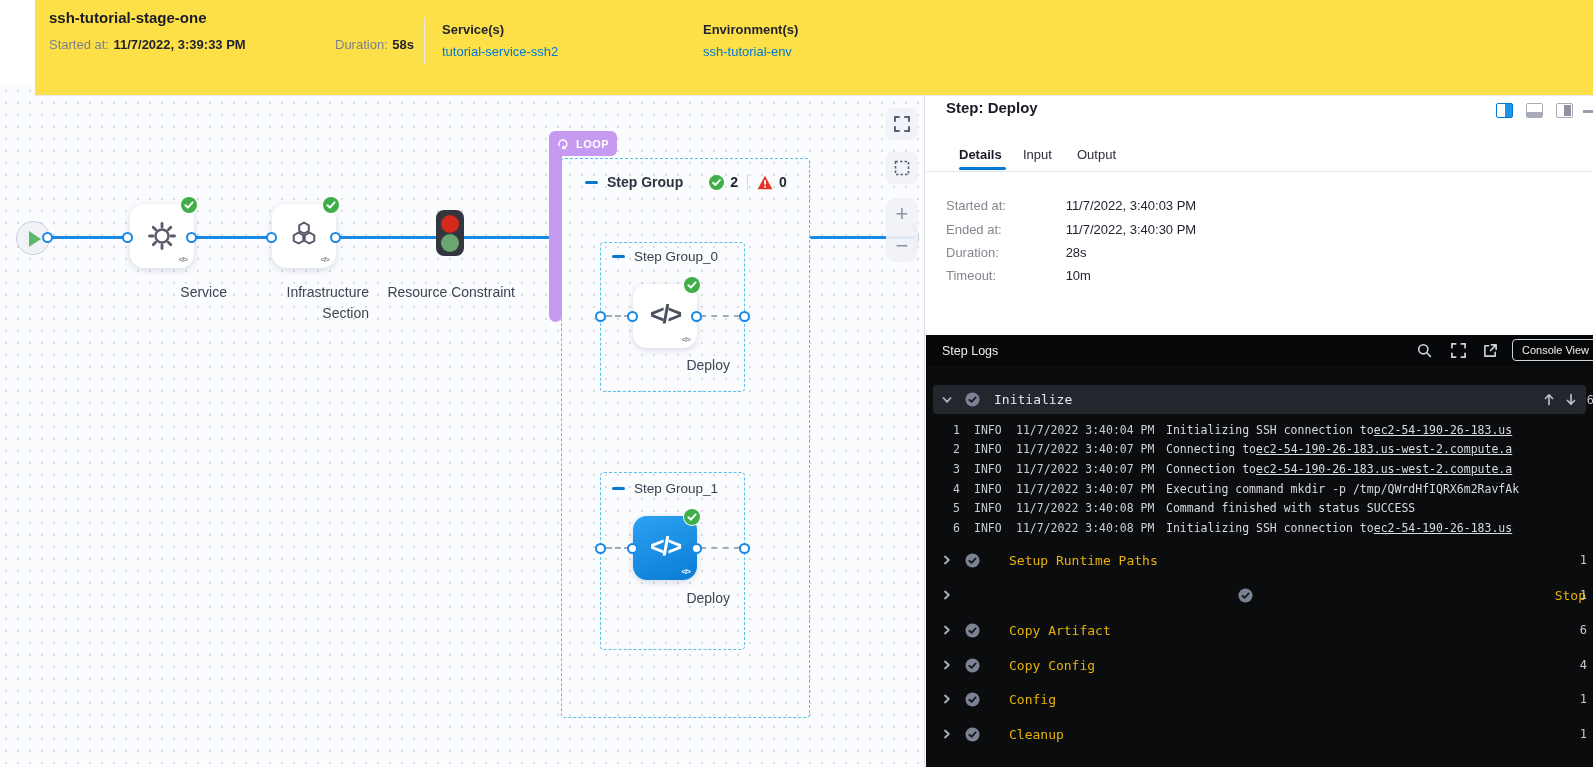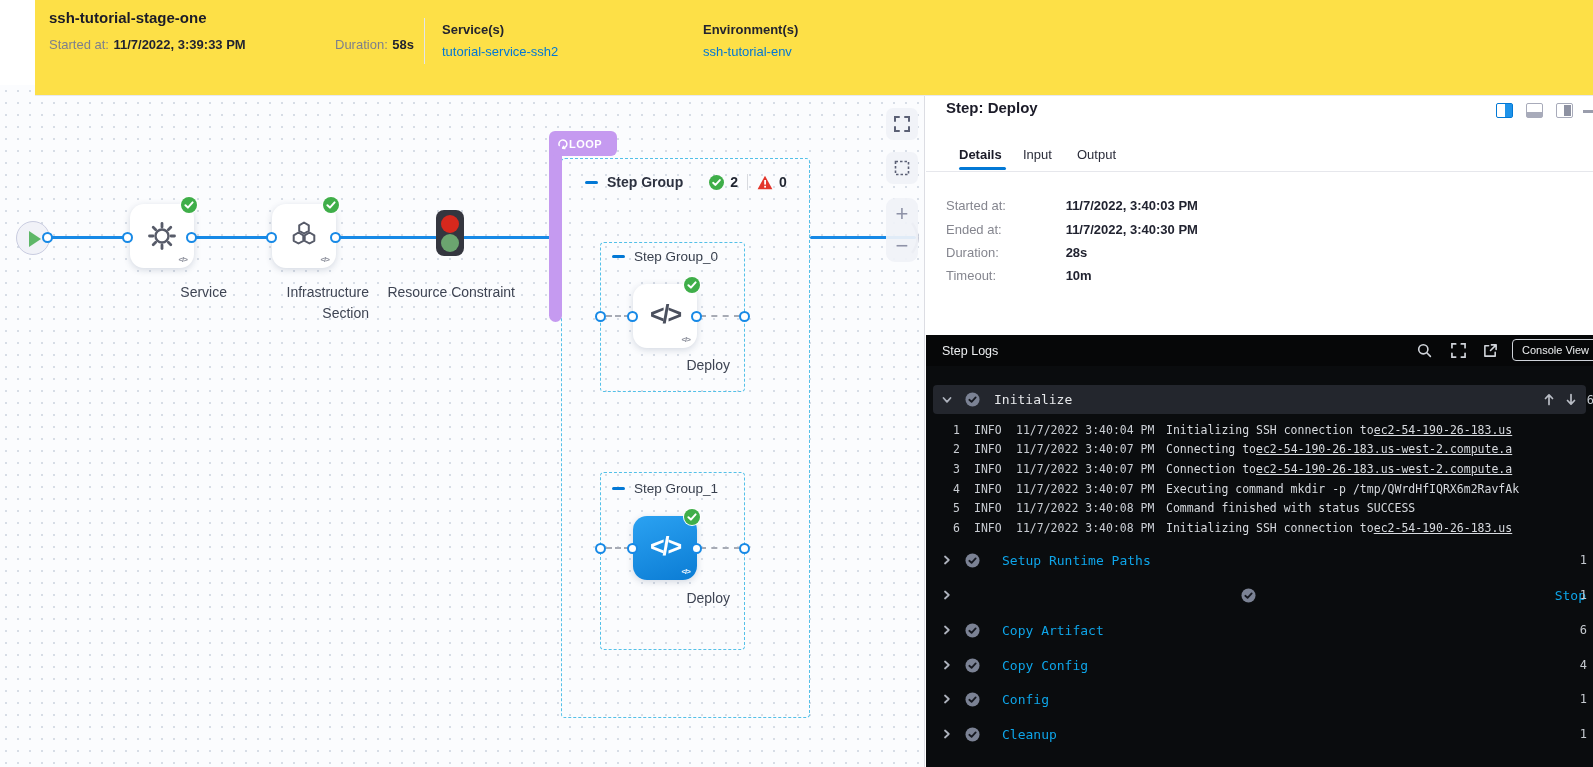--- a/index.html
+++ b/index.html
@@ -45,21 +45,21 @@
                 line-height:21px; z-index:3; }
   .code-glyph { position:absolute; left:0; right:0; top:16px; text-align:center; font-size:25px;
                 font-weight:bold; color:#4b505e; letter-spacing:-2px; }
   .traffic { position:absolute; left:436px; top:125px; width:28px; height:46px; background:#34363f;
              border-radius:8px; z-index:4; cursor:pointer; }
   .traffic .red { position:absolute; left:5px; top:5px; width:18px; height:18px; border-radius:50%; background:#d7281d; }
   .traffic .green { position:absolute; left:5px; top:24px; width:18px; height:18px; border-radius:50%; background:#6ba56f; }
 
   .loop-badge { position:absolute; left:549px; top:46px; width:68px; height:25px; background:#c59af0;
                 border-radius:6px; color:#fff; font-size:11px; font-weight:bold; letter-spacing:.5px;
-                display:flex; align-items:center; gap:0; padding-left:8px; z-index:5; }
+                display:flex; align-items:center; gap:7px; padding-left:8px; z-index:5; }
   .loop-bar { position:absolute; left:549px; top:58px; width:13px; height:179px; background:#c59af0;
               border-radius:0 0 7px 7px; z-index:4; }
   .gbox { position:absolute; border:1.6px dashed #53c0e8; border-radius:4px; z-index:2; }
   .gbox-outer { left:561px; top:73px; width:249px; height:560px; }
   .gbox-0 { left:600px; top:157px; width:145px; height:150px; }
   .gbox-1 { left:600px; top:387px; width:145px; height:178px; }
   .grp-head { position:absolute; display:flex; align-items:center; font-size:14px; font-weight:bold;
               color:#2d3240; z-index:5; white-space:nowrap; }
   .minus { display:inline-block; width:13px; height:3px; background:#0278d5; border-radius:2px; margin-right:9px; }
   .cnt-wrap { display:flex; align-items:center; margin-left:26px; gap:6px; }
@@ -86,39 +86,39 @@
   .lt-1::after { content:""; position:absolute; right:0; top:0; width:50%; height:100%; background:#1e93ea; }
   .lt-2::after { content:""; position:absolute; left:0; bottom:0; width:100%; height:42%; background:#a8abba; }
   .lt-3::after { content:""; position:absolute; right:1px; top:1px; width:45%; height:82%; background:#8e92a2; }
   .mini-dash { position:absolute; left:657px; top:25px; width:11px; height:2.5px; background:#9a9dac; cursor:pointer; }
   .tab { position:absolute; top:62px; font-size:13px; color:#2b2d3a; cursor:pointer; }
   .tab-active { font-weight:bold; color:#1b1b28; }
   .tab-underline { position:absolute; top:82px; left:33px; width:47px; height:3px; background:#0278d5; border-radius:2px; }
   .tabs-div { position:absolute; top:86px; left:0; width:667px; height:1px; background:#e6e7ec; }
   .d-row { position:absolute; left:20px; font-size:13px; white-space:nowrap; }
   .d-lbl { display:inline-block; width:116px; color:#85868f; }
-  .d-val { color:#212330; font-weight:bold; }
+  .d-val { color:#212330; font-weight:normal; }
   .d-link { color:#0278d5; font-weight:bold; cursor:pointer; }
 
   
   .console { position:absolute; left:0; top:250px; width:667px; height:432px; background:#0a0c0e; overflow:hidden; }
   .logs-bar { position:absolute; left:0; top:0; width:667px; height:31px; background:#060708;
               display:flex; align-items:center; }
   .logs-title { margin-left:16px; font-size:12.5px; color:#eceef0; }
   .bar-icon { position:absolute; top:6px; width:19px; height:19px; display:flex; align-items:center;
               justify-content:center; cursor:pointer; }
   .console-view-btn { position:absolute; left:586px; top:4px; height:22px; padding:0 9px; border:1px solid #cfd3d9;
                       border-radius:4px; color:#eceef0; font-size:11px; line-height:20px; white-space:nowrap;
                       background:transparent; cursor:pointer; }
   .init-row { position:absolute; left:7px; top:50px; width:653px; height:29px; background:#23262d;
               border-radius:4px; display:flex; align-items:center; cursor:pointer; }
   .mono { font-family:"DejaVu Sans Mono", monospace; }
   .init-label { font-size:13px; color:#e6e8eb; margin-left:14px; }
   .sec-row { position:absolute; left:7px; width:653px; height:30px; display:flex; align-items:center; cursor:pointer; }
-  .sec-label { font-size:13px; color:#0ea5e9; margin-left:22px; }
+  .sec-label { font-size:13px; color:#eab308; margin-left:29px; }
   .sec-count { position:absolute; right:-1px; font-size:12px; color:#c5c9cf; }
   .chev { width:12px; height:12px; margin-left:8px; flex:0 0 auto; }
   .ic-shieldcheck { margin-left:12px; flex:0 0 auto; }
   .log-area { position:absolute; left:0; top:85px; width:667px; }
   .log-line { position:relative; height:19.6px; display:flex; align-items:center; font-size:11.5px;
               color:#c9cdd3; white-space:nowrap; overflow:hidden; }
   .ln-num { width:34px; text-align:right; flex:0 0 auto; color:#c9cdd3; }
   .ln-lvl { margin-left:14px; width:34px; flex:0 0 auto; }
   .ln-time { margin-left:8px; width:146px; flex:0 0 auto; }
   .ln-msg { margin-left:4px; color:#d7dadf; }

